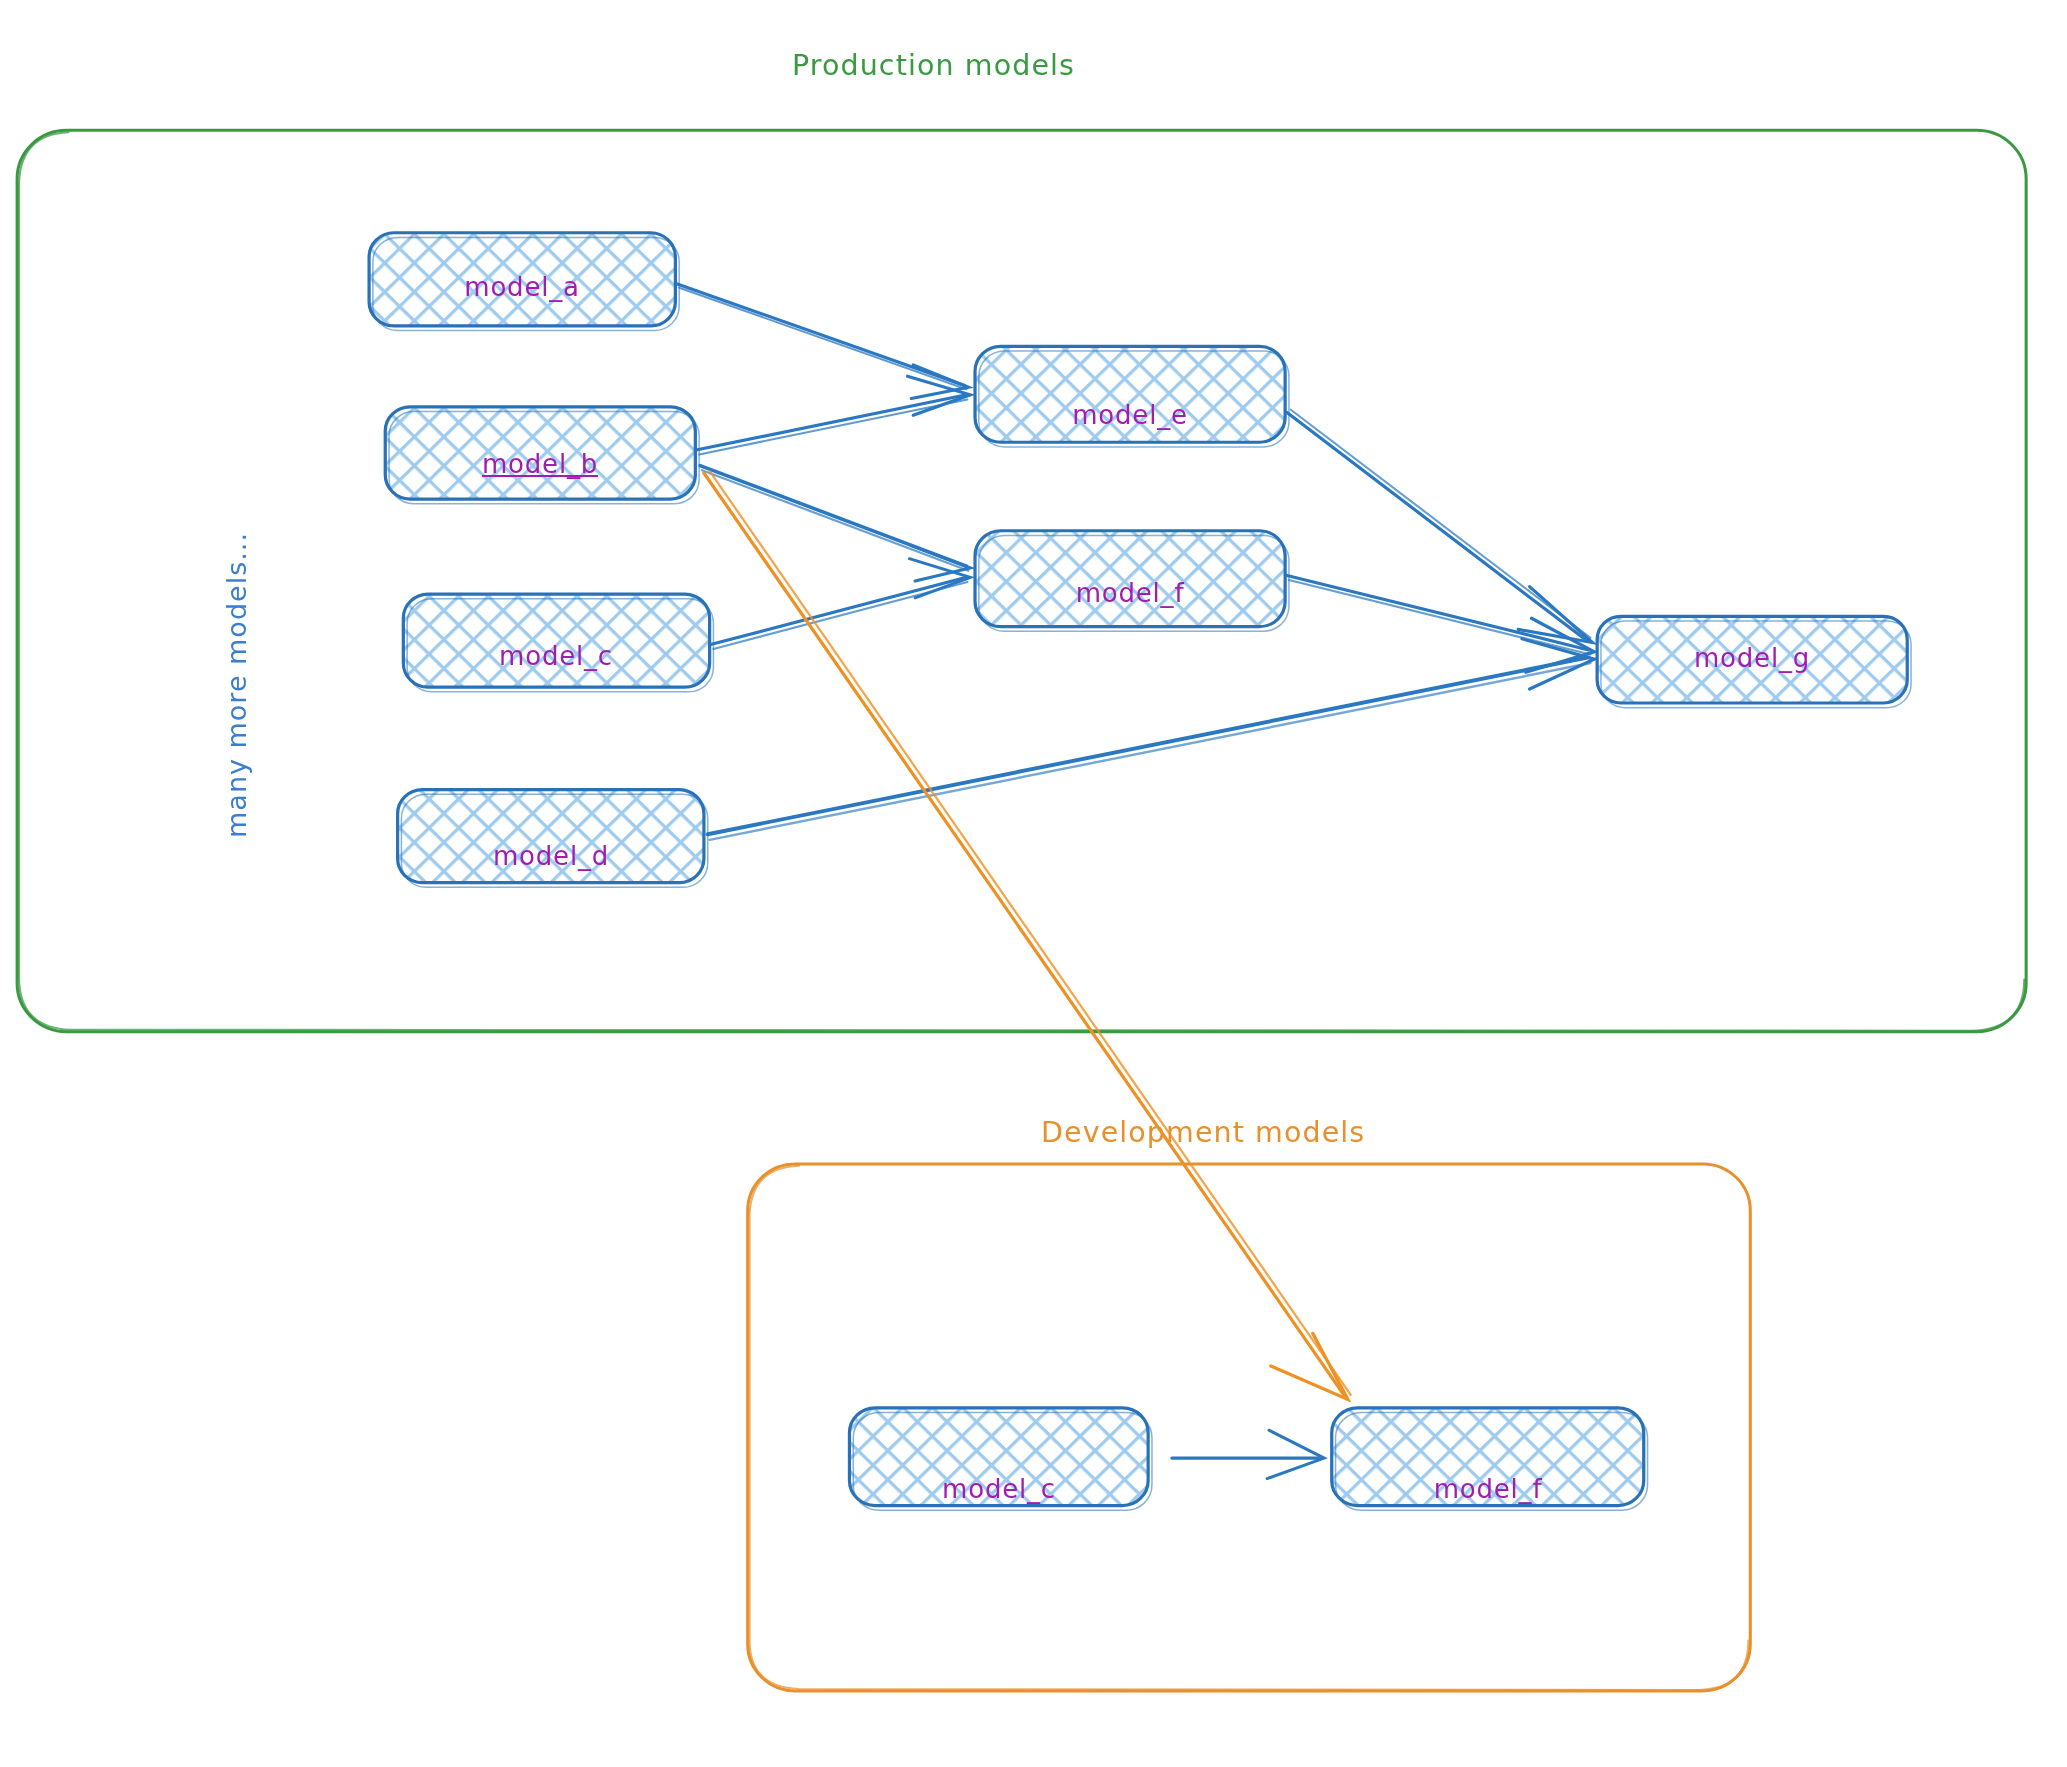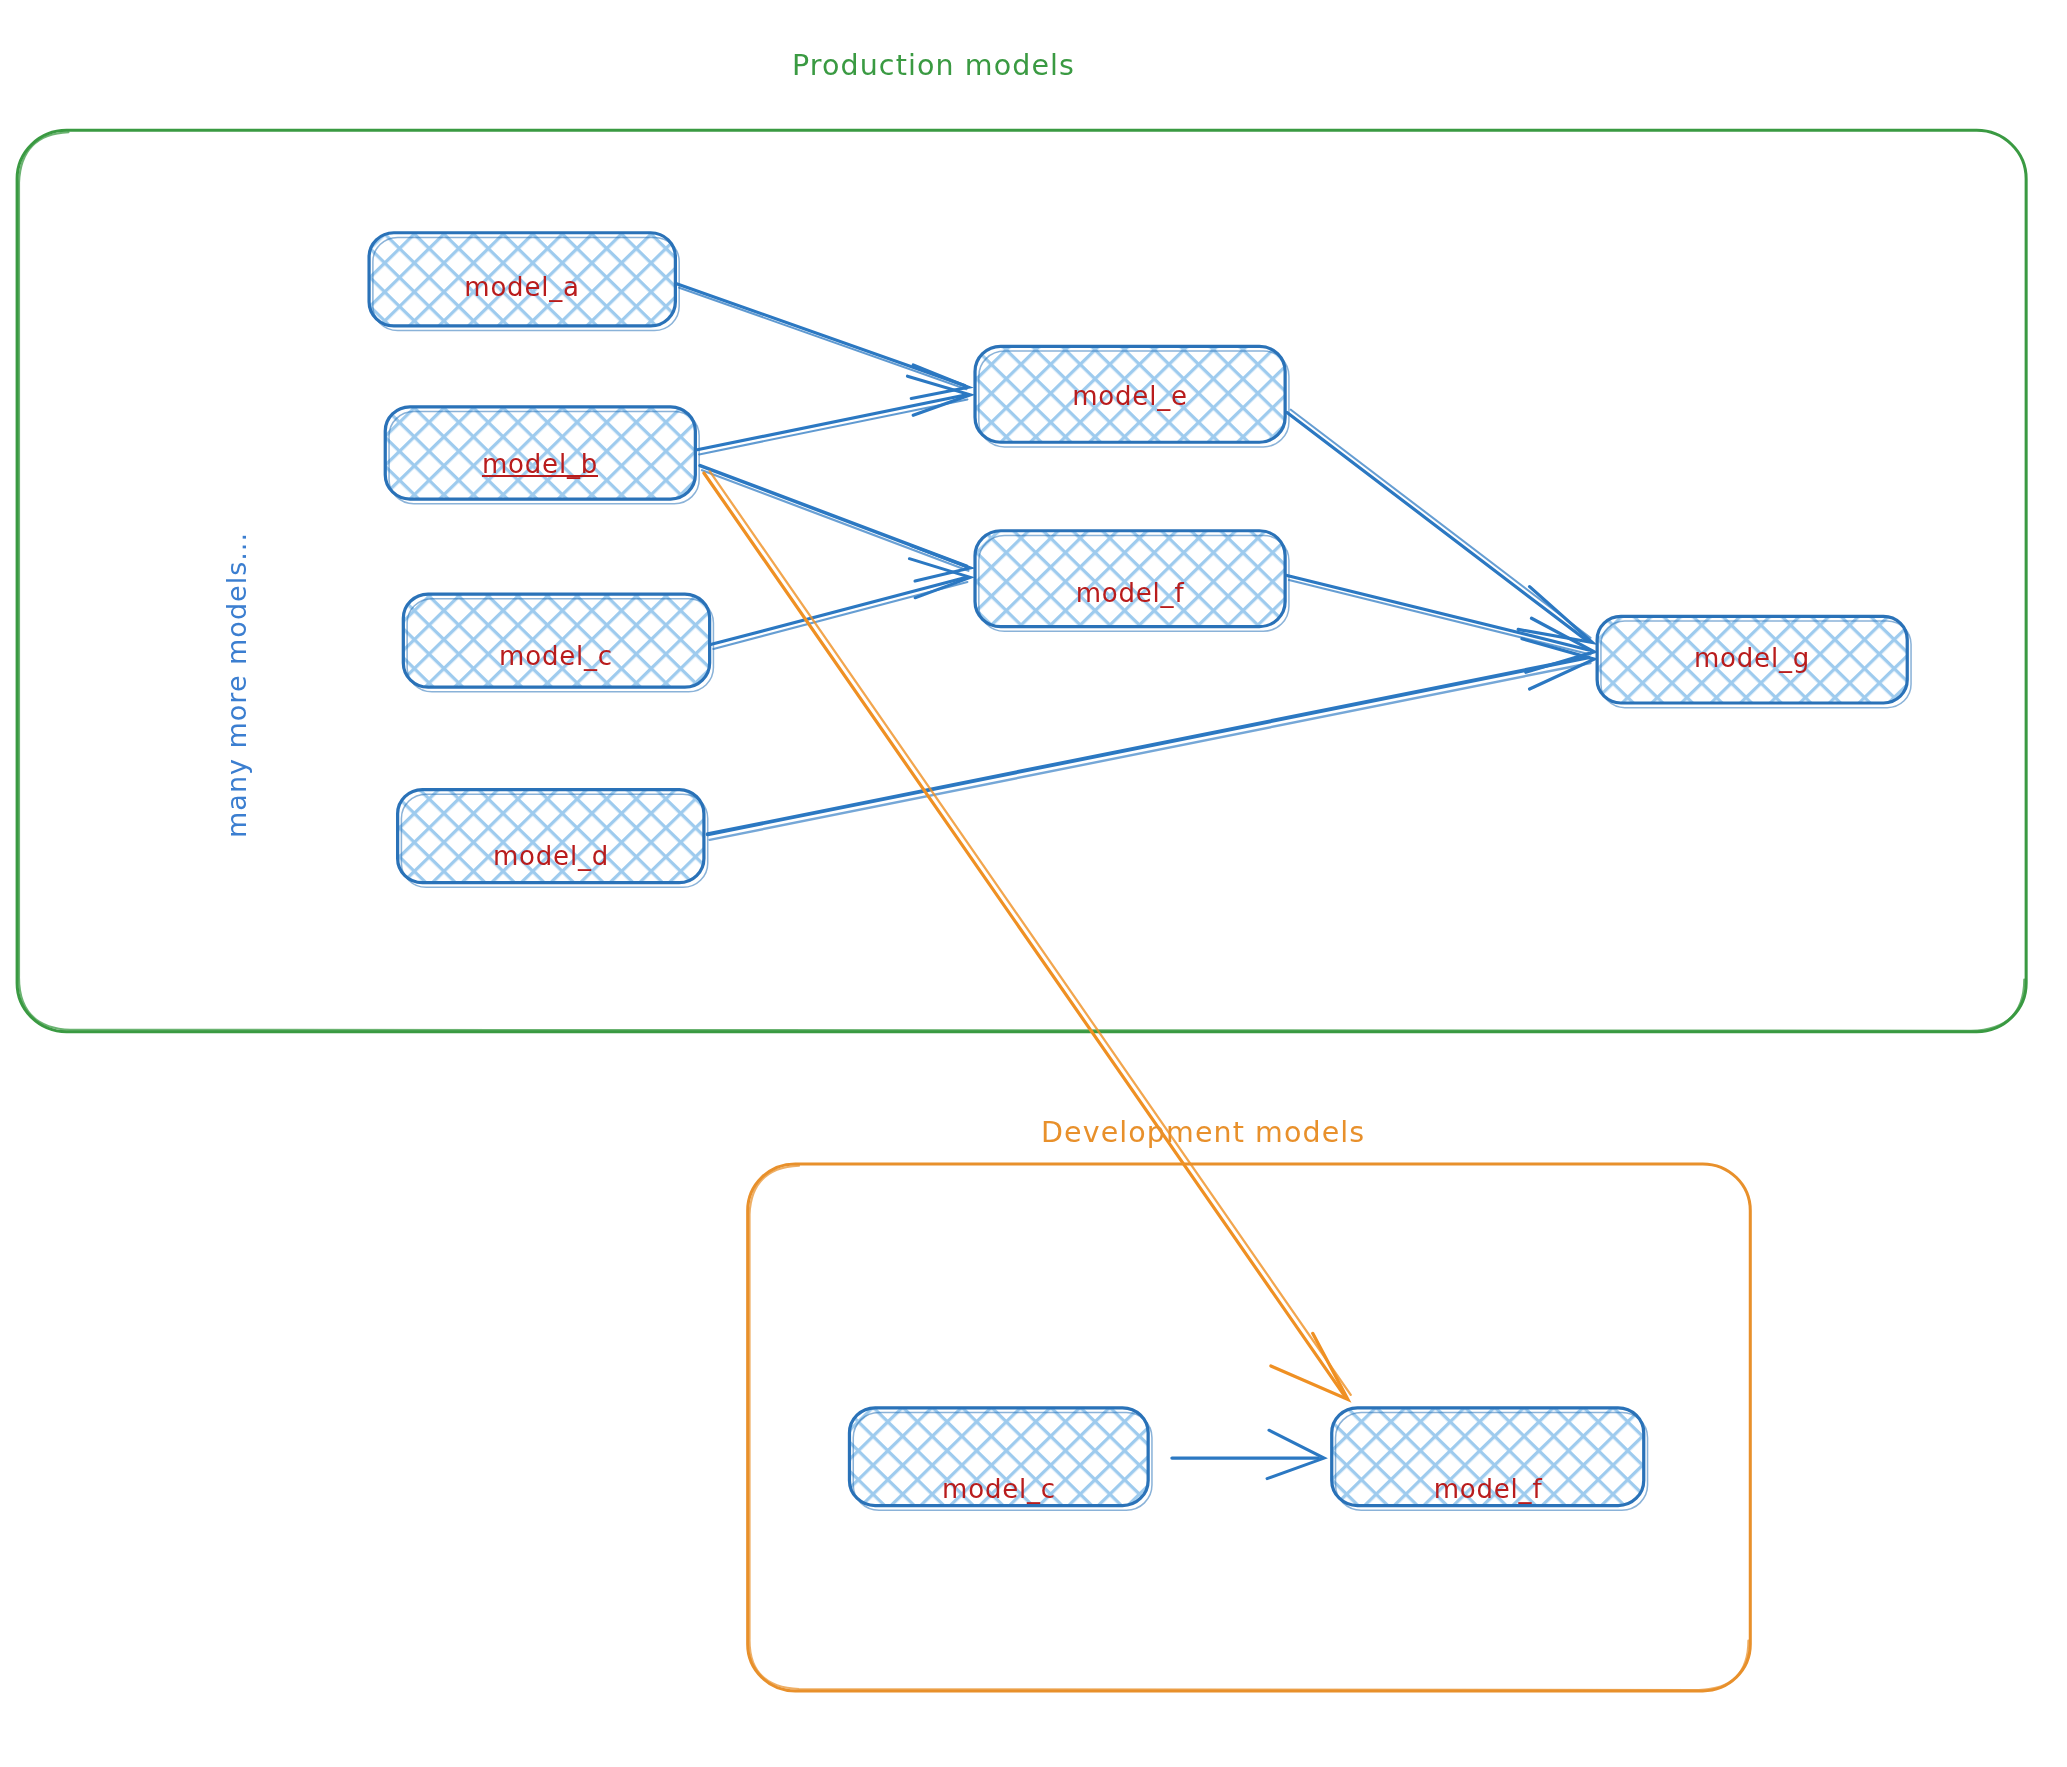--- a/index.html
+++ b/index.html
@@ -31,21 +31,21 @@
     font-size: 28.5px;
     letter-spacing: 1.1px;
     font-weight: 400;
   }
   .node-label {
     position: absolute;
     white-space: nowrap;
     font-family: "DejaVu Sans", sans-serif;
     font-size: 26px;
     letter-spacing: 0.8px;
-    color: #b91c1c;
+    color: #a21caf;
     transform: translate(-50%, -50%);
     pointer-events: none;
   }
   .side-label {
     position: absolute;
     white-space: nowrap;
     font-family: "DejaVu Sans", sans-serif;
     font-size: 27px;
     letter-spacing: 1px;
     color: #3b7ed0;
@@ -190,20 +190,20 @@
   <div class="group-title" style="left:792px; top:49px; color:#3a9a42;">Production models</div>
 
   <div class="group-title" style="left:1041px; top:1103px; color:#e8902b;margin-top:13px;">Development models</div>
 
   <div class="side-label" style="left:236px; top:685px; transform: rotate(-90deg) translate(-50%, -50%); transform-origin: 0 0;">many more models...</div>
 
   <div class="node-label" style="left:522px; top:287px;">model_a</div>
   <div class="node-label" style="left:540px; top:464px;text-decoration:underline;">model_b</div>
   <div class="node-label" style="left:556px; top:656px;">model_c</div>
   <div class="node-label" style="left:551px; top:856px;">model_d</div>
-  <div class="node-label" style="left:1130px; top:396px;">model_e</div>
+  <div class="node-label" style="left:1130px; top:415px;">model_e</div>
   <div class="node-label" style="left:1130px; top:593px;">model_f</div>
   <div class="node-label" style="left:1752px; top:658px;">model_g</div>
   <div class="node-label" style="left:999px; top:1489px;">model_c</div>
   <div class="node-label" style="left:1488px; top:1489px;">model_f</div>
 
 </div>
 
 
 </body></html>

